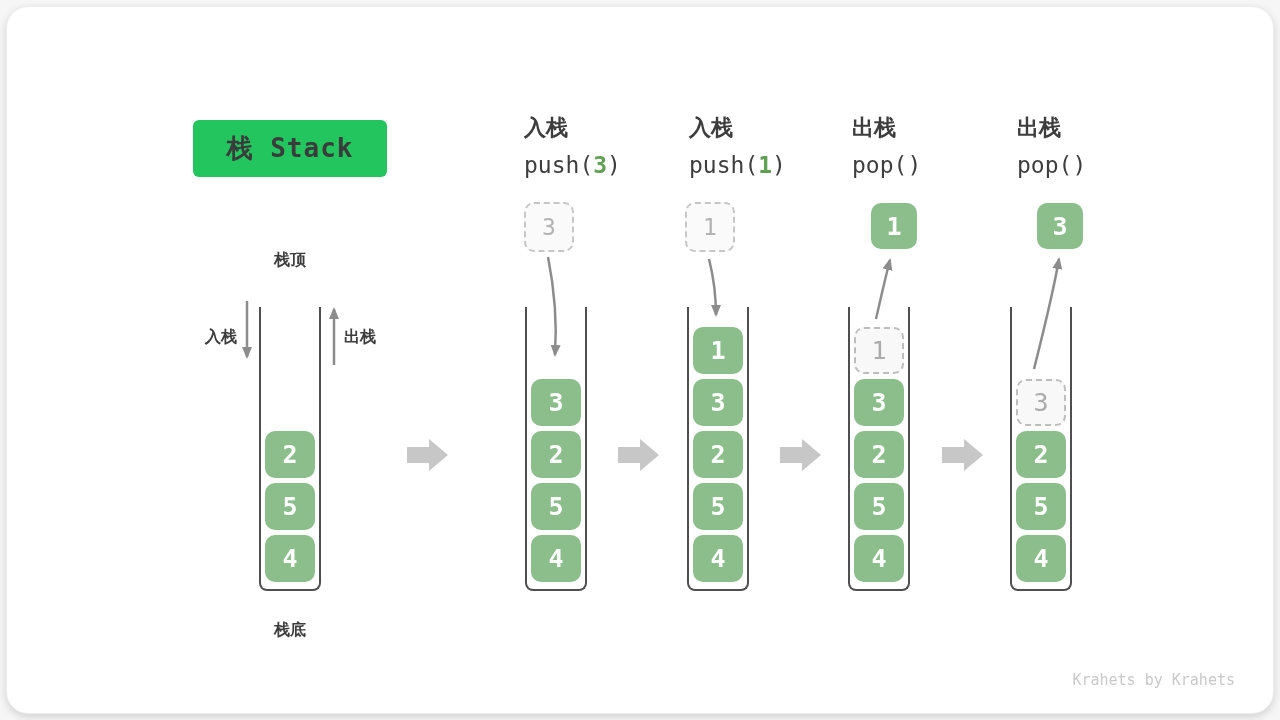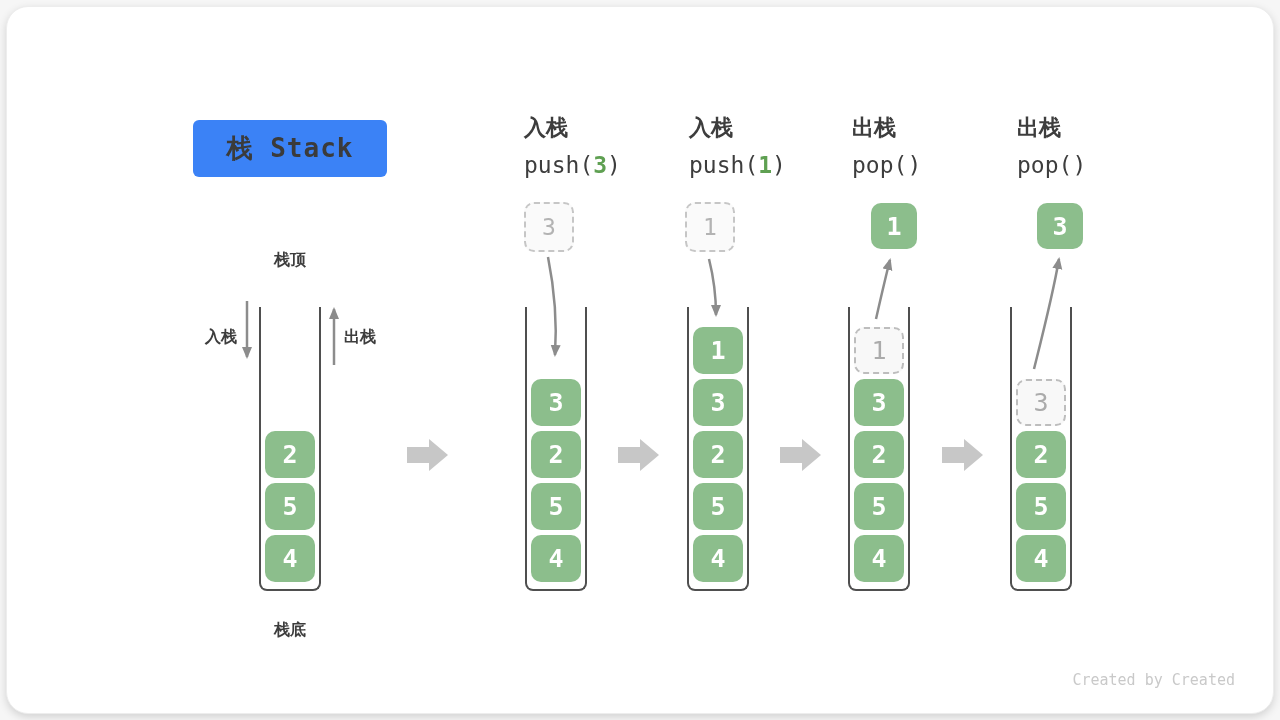--- a/index.html
+++ b/index.html
@@ -3,21 +3,21 @@
 <meta charset="utf-8">
 <style>
   * { margin:0; padding:0; box-sizing:border-box; }
   html,body { width:1280px; height:720px; background:#f6f6f6; overflow:hidden;
               font-family:"DejaVu Sans", "Liberation Sans", sans-serif; }
   .card { position:absolute; left:6px; top:6px; width:1268px; height:708px;
           background:#ffffff; border-radius:22px; border:1px solid #ededed;
           box-shadow:0 3px 9px rgba(0,0,0,0.15); }
 
   .title-box { position:absolute; left:186px; top:113px; width:194px; height:57px;
-               background:#3b82f6; border-radius:6px; display:flex; align-items:center;
+               background:#22c55e; border-radius:6px; display:flex; align-items:center;
                justify-content:center; }
   .title-box span { font-family:"DejaVu Sans Mono", "Liberation Mono", monospace;
                     font-weight:bold; font-size:26px; color:#3b3b3b; letter-spacing:1px; }
 
   .zh-label { position:absolute; font-size:16px; font-weight:bold; color:#3d3d3d; }
 
   .op { position:absolute; top:106px; }
   .op .zh { font-size:22px; font-weight:bold; color:#3d3d3d; }
   .op .code { margin-top:9px; font-family:"DejaVu Sans Mono", "Liberation Mono", monospace;
               font-size:23px; color:#3d3d3d; }
@@ -183,14 +183,14 @@
 
     <path d="M869,312 C874,290 879,268 883,253" stroke="#8c8c8c" stroke-width="2.5" fill="none" marker-end="url(#ah)"></path>
     <path d="M1027,362 C1037,322 1046,287 1052,252" stroke="#8c8c8c" stroke-width="2.5" fill="none" marker-end="url(#ah)"></path>
 
     <polygon points="400,440 422,440 422,432 441,448 422,464 422,456 400,456" fill="#c7c7c7"></polygon>
     <polygon points="611,440 633,440 633,432 652,448 633,464 633,456 611,456" fill="#c7c7c7"></polygon>
     <polygon points="773,440 795,440 795,432 814,448 795,464 795,456 773,456" fill="#c7c7c7"></polygon>
     <polygon points="935,440 957,440 957,432 976,448 957,464 957,456 935,456" fill="#c7c7c7"></polygon>
   </svg>
 
-  <div class="watermark">Created by Created</div>
+  <div class="watermark">Krahets by Krahets</div>
 </div>
 
 </body></html>

